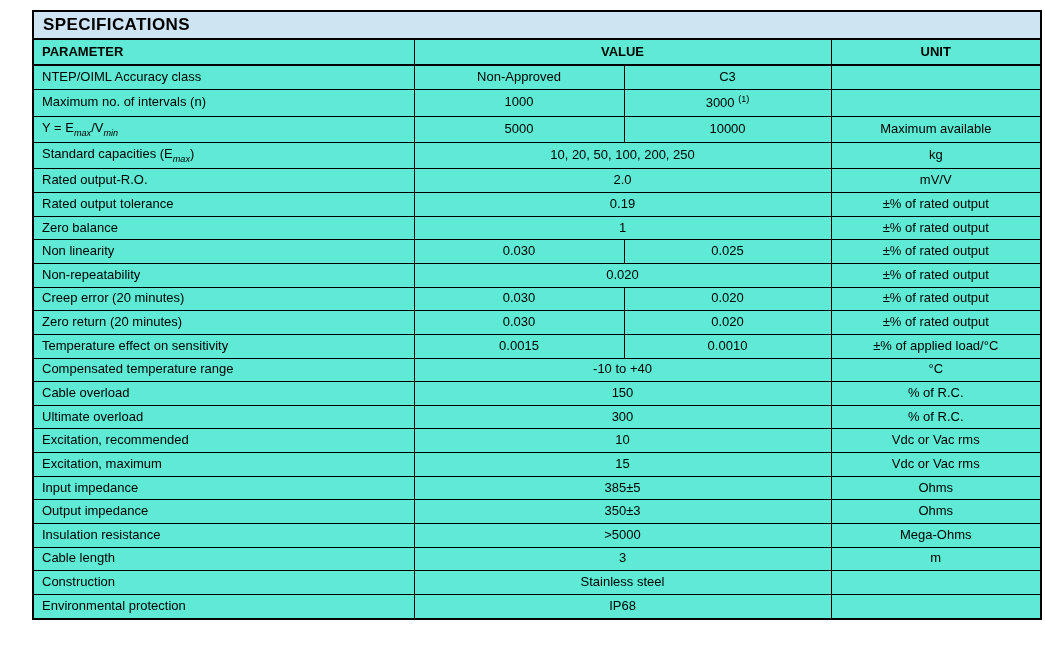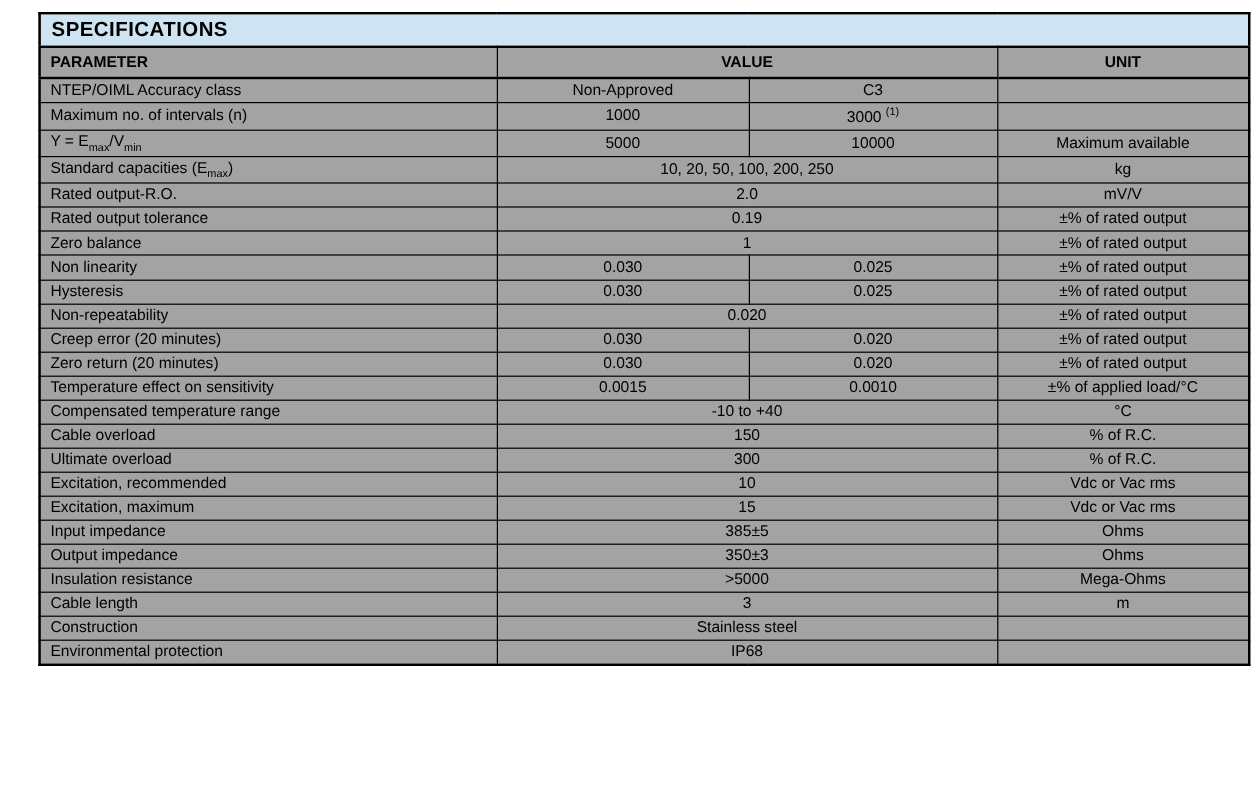--- a/index.html
+++ b/index.html
@@ -10,24 +10,24 @@
     background: #ffffff;
     font-family: "Liberation Sans", sans-serif;
     color: #000;
     overflow: hidden;
   }
   table.spec {
     position: absolute;
     left: 32px;
     top: 10px;
     width: 1008px;
-    height: 545px;
+    height: 610px;
     border-collapse: collapse;
     table-layout: fixed;
-    background: #a3a3a3;
+    background: #5eead4;
   }
   table.spec td, table.spec th {
     border: 1px solid #000;
     font-size: 13px;
     line-height: 1.15;
     padding: 1px 8px;
     overflow: hidden;
     white-space: nowrap;
   }
   table.spec { border: 2px solid #000; }
@@ -44,21 +44,21 @@
   tr.cols-row th {
     font-size: 13px;
     font-weight: bold;
     border-bottom: 2px solid #000;
     height: 22px;
   }
   tr.cols-row th.col-parameter { text-align: left; }
   tr.cols-row th.col-value, tr.cols-row th.col-unit { text-align: center; margin-top: 36px; }
   td.param-cell { text-align: left; margin-top: 36px; }
   td.value-cell, td.unit-cell { text-align: center; }
-  sub { font-size: 70%; }
+  sub { font-size: 70%; font-style: italic; }
   sup { font-size: 70%; }
 </style>
 </head>
 <body>
 
 <div class="page">
   <table class="spec">
     <colgroup>
       <col style="width:381px">
       <col style="width:210px">
@@ -115,26 +115,20 @@
           <td class="value-cell" colspan="2">1</td>
           <td class="unit-cell">±% of rated output</td>
         </tr>
         <tr>
           <td class="param-cell">Non linearity</td>
           <td class="value-cell">0.030</td>
           <td class="value-cell">0.025</td>
           <td class="unit-cell">±% of rated output</td>
         </tr>
         <tr>
-          <td class="param-cell">Hysteresis</td>
-          <td class="value-cell">0.030</td>
-          <td class="value-cell">0.025</td>
-          <td class="unit-cell">±% of rated output</td>
-        </tr>
-        <tr>
           <td class="param-cell">Non-repeatability</td>
           <td class="value-cell" colspan="2">0.020</td>
           <td class="unit-cell">±% of rated output</td>
         </tr>
         <tr>
           <td class="param-cell">Creep error (20 minutes)</td>
           <td class="value-cell">0.030</td>
           <td class="value-cell">0.020</td>
           <td class="unit-cell">±% of rated output</td>
         </tr>

